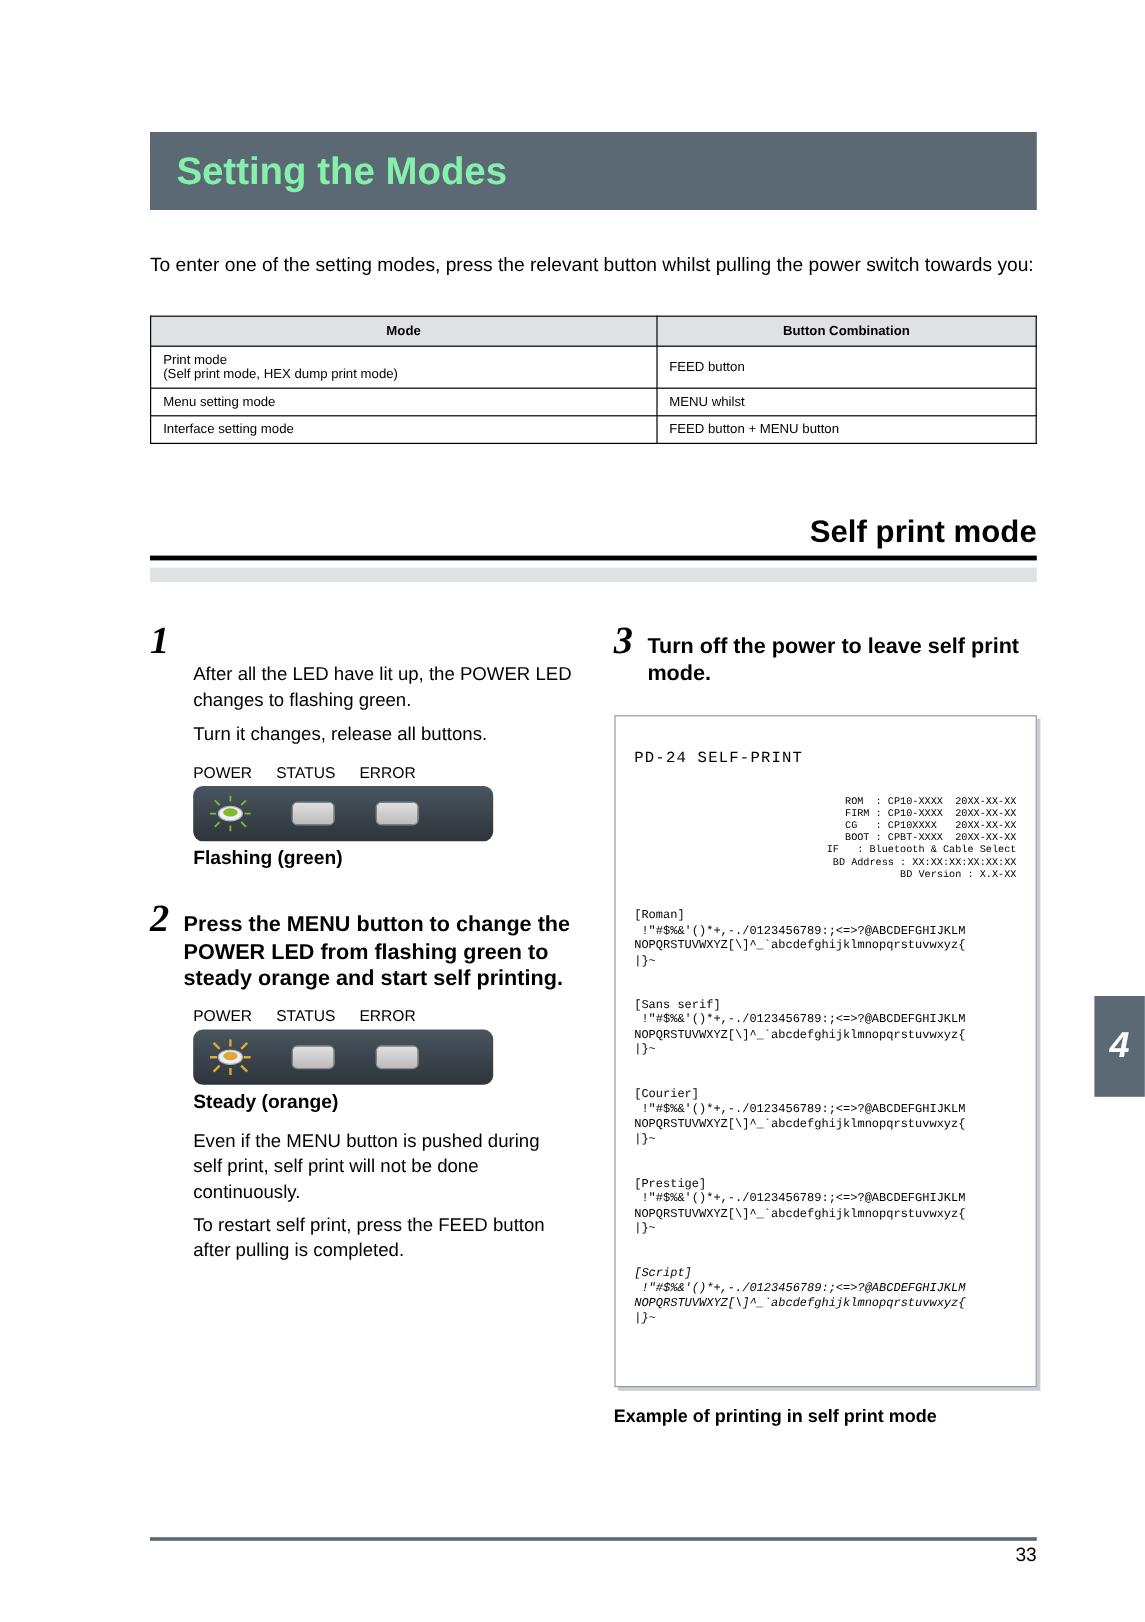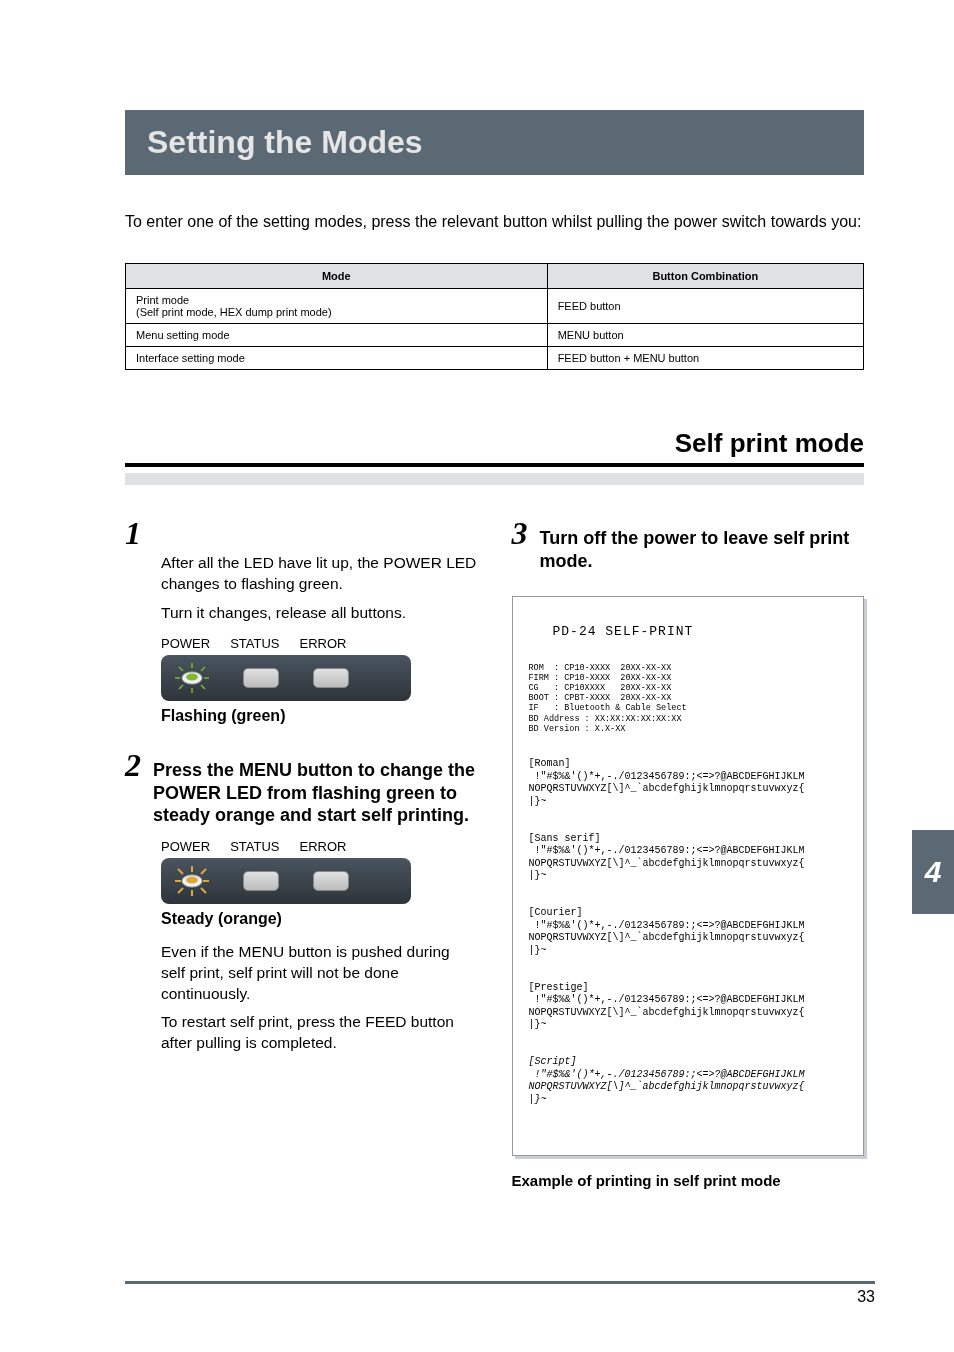--- a/index.html
+++ b/index.html
@@ -14,21 +14,21 @@
     box-sizing: border-box;
   }
   .page {
     padding: 110px 90px 60px 125px;
     box-sizing: border-box;
     position: relative;
     height: 100%;
   }
   .title-bar {
     background: #5a6974;
-    color: #e5e5e5;
+    color: #86efac;
     font-size: 32px;
     font-weight: 600;
     padding: 14px 22px;
     margin-bottom: 36px;
   }
   .intro {
     font-size: 16px;
     margin-bottom: 30px;
     line-height: 1.4;
   }
@@ -133,22 +133,22 @@
   .self-print-box {
     border: 1px solid #999;
     box-shadow: 3px 3px 0 #c9cfd4;
     padding: 14px 16px 12px;
     font-family: "Courier New", monospace;
     font-size: 10px;
     line-height: 1.25;
     white-space: pre;
     margin-bottom: 16px;
   }
-  .sp-title { font-size: 13px; margin-bottom: 10px; letter-spacing:1px;margin-left:24px;}
-  .sp-meta { font-size: 8.5px; line-height:1.2; margin-bottom:12px; white-space:pre;}
+  .sp-title { font-size: 13px; margin-bottom: 10px; letter-spacing:1px;}
+  .sp-meta { font-size: 8.5px; line-height:1.2; margin-bottom:12px; white-space:pre;text-align:right;}
   .sp-font-block { margin-bottom: 12px; }
   .sp-italic { font-style: italic; }
   .example-caption {
     font-size: 15px;
     font-weight: 600;
   }
   .side-tab {
     position: absolute;
     right: 0;
     top: 830px;
@@ -160,21 +160,21 @@
     font-weight: 600;
     font-style: italic;
     display: flex;
     align-items: center;
     justify-content: center;
   }
   .footer {
     position: absolute;
     bottom: 46px;
     left: 125px;
-    right: 79px;
+    right: 90px;
   }
   .footer-line {
     height: 3px;
     background: #5a6974;
     margin-bottom: 4px;
   }
   .page-num {
     text-align: right;
     font-size: 16px;
   }
@@ -196,21 +196,21 @@
       </tr>
     </thead>
     <tbody>
       <tr>
         <td style="white-space:pre-line">Print mode
 (Self print mode, HEX dump print mode)</td>
         <td>FEED button</td>
       </tr>
       <tr>
         <td>Menu setting mode</td>
-        <td>MENU button</td>
+        <td>MENU whilst</td>
       </tr>
       <tr>
         <td>Interface setting mode</td>
         <td>FEED button + MENU button</td>
       </tr>
     </tbody>
   </table>
 
   <div class="section-head">Self print mode</div>
   <div class="section-shade"></div>

